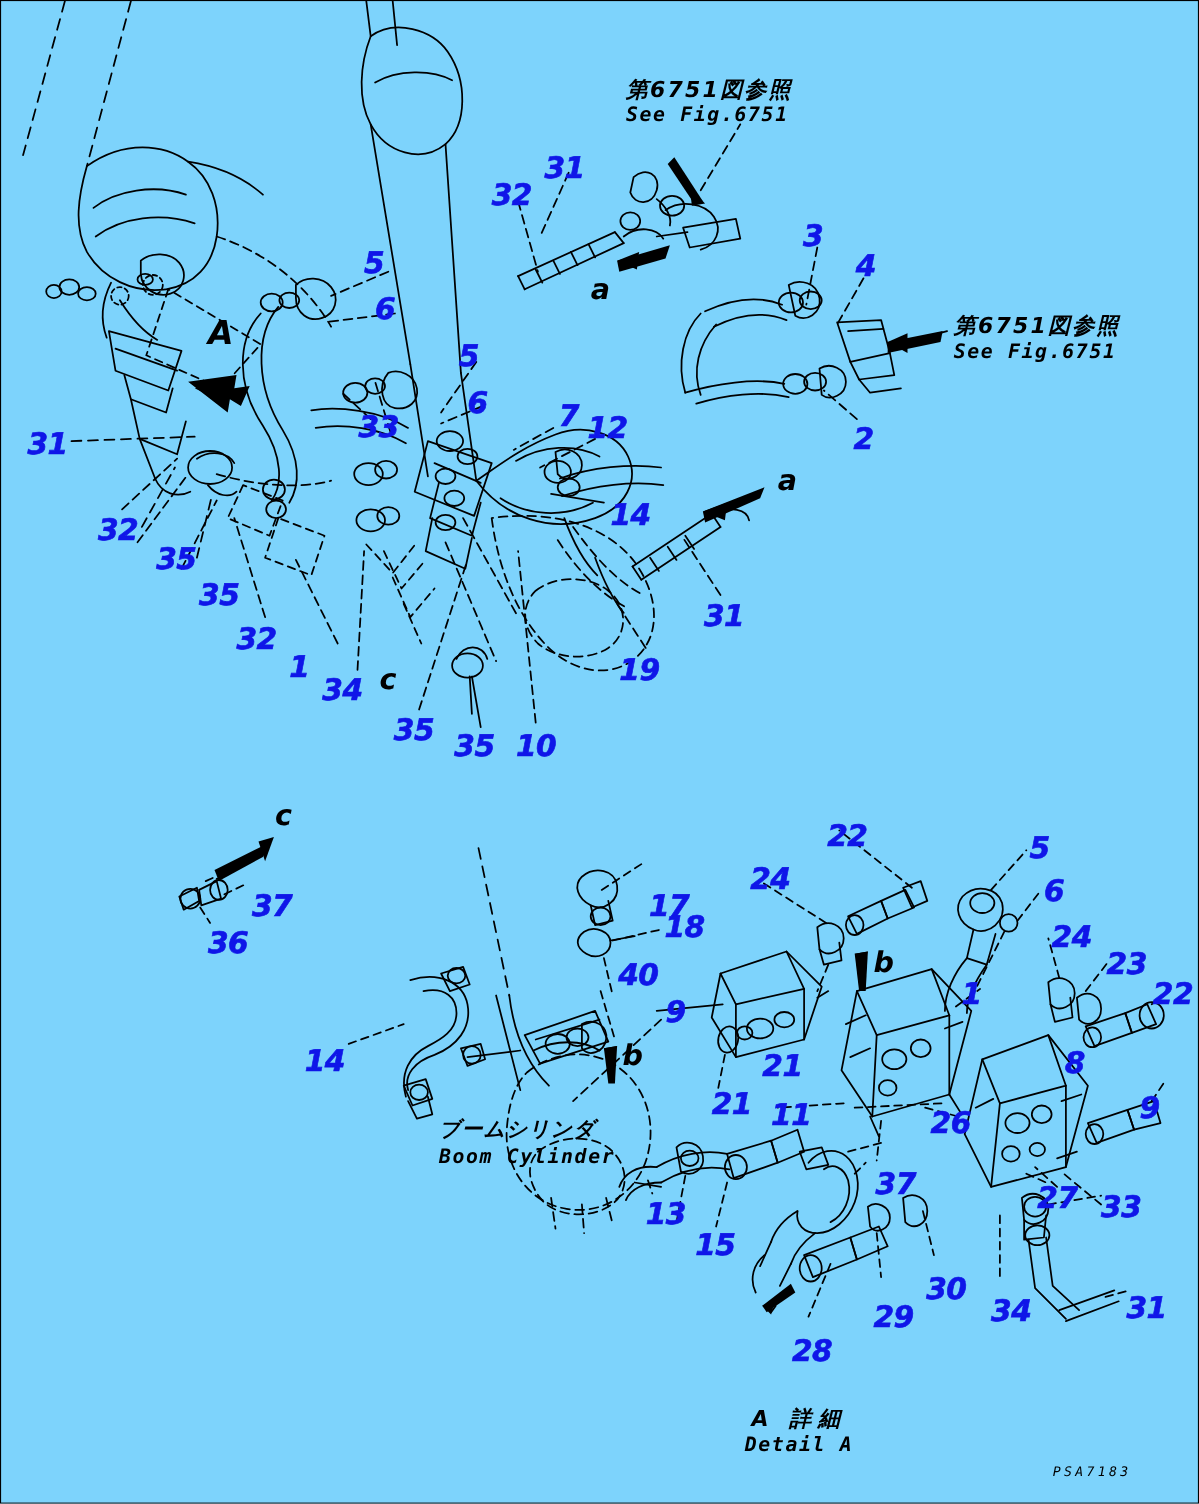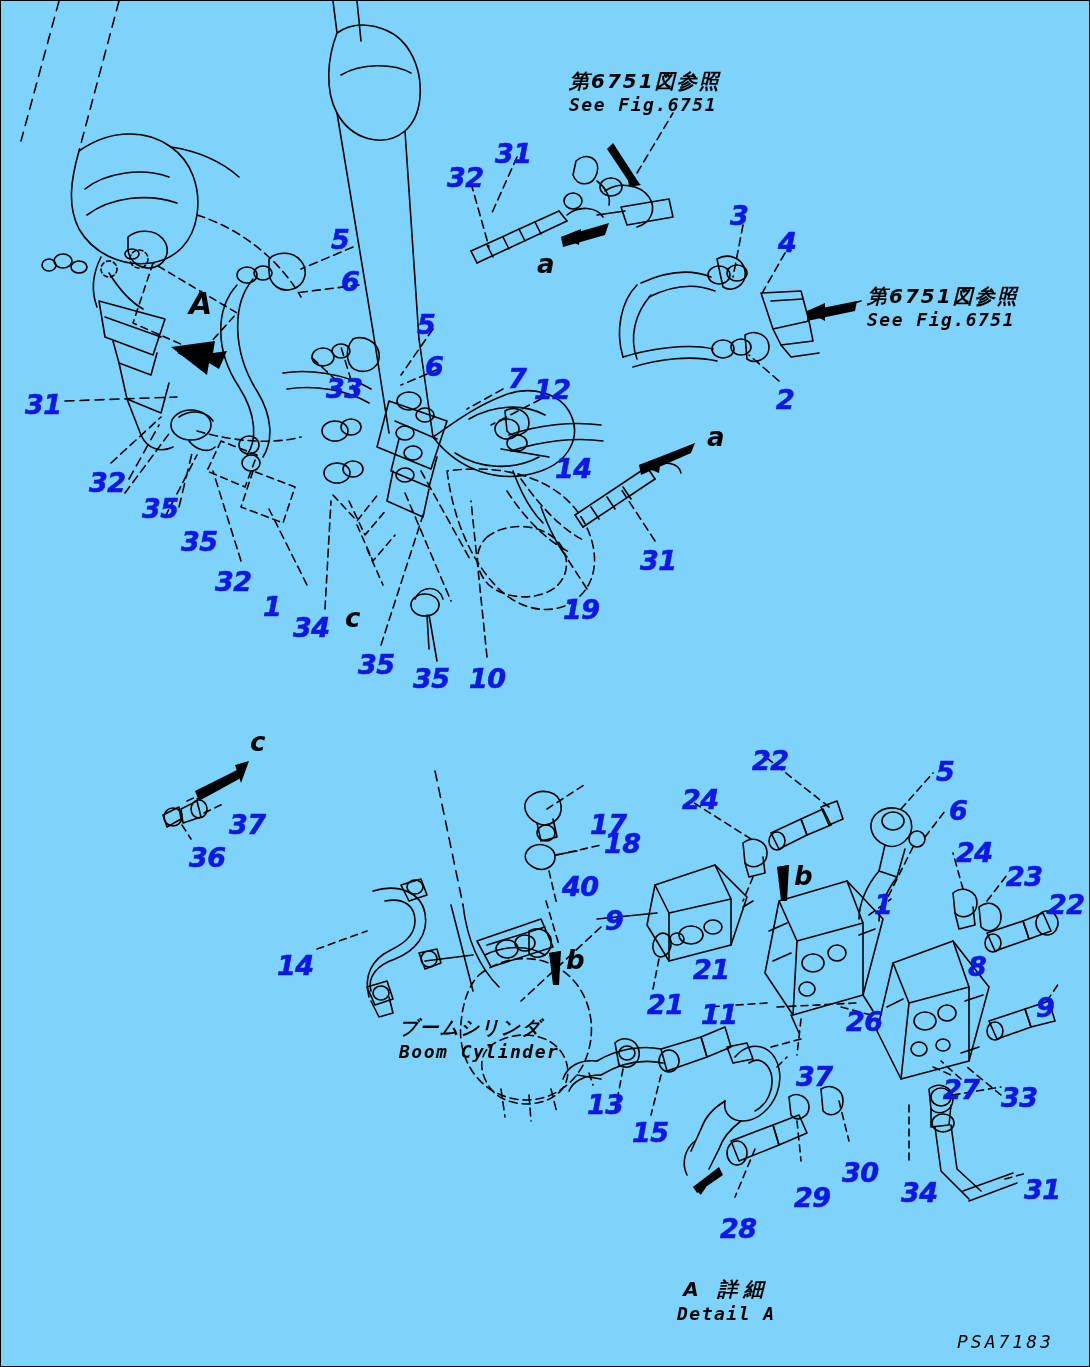--- a/index.html
+++ b/index.html
@@ -56,21 +56,21 @@
     line-height:1.3;
     white-space:nowrap;
     font-weight:bold;
   }
   .part-name .jp{display:block;font-family:"DejaVu Sans",sans-serif;font-size:19px;letter-spacing:1px;}
   .part-name .en{display:block;font-family:"DejaVu Sans Mono",monospace;font-size:18px;letter-spacing:1.5px;}
   .sheet-code{
     position:absolute;
     color:#000000;
     font-family:"DejaVu Sans Mono",monospace;
-    font-size:18px;
+    font-size:12px;
     letter-spacing:3px;
     white-space:nowrap;
     text-align:center;
   }
   .detail-title{
     position:absolute;
     color:#000;
     text-align:center;
     font-weight:bold;
     white-space:nowrap;

